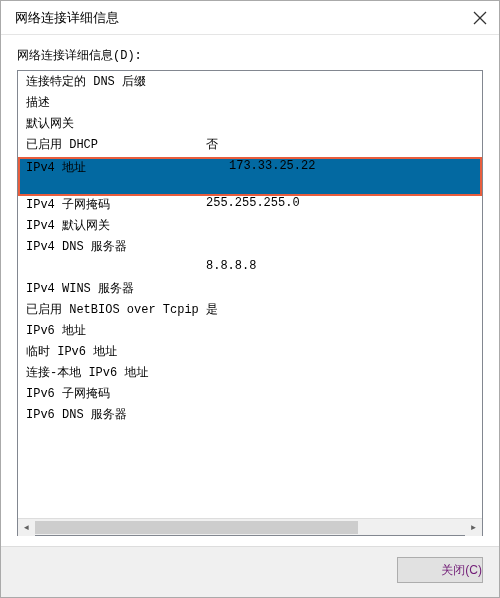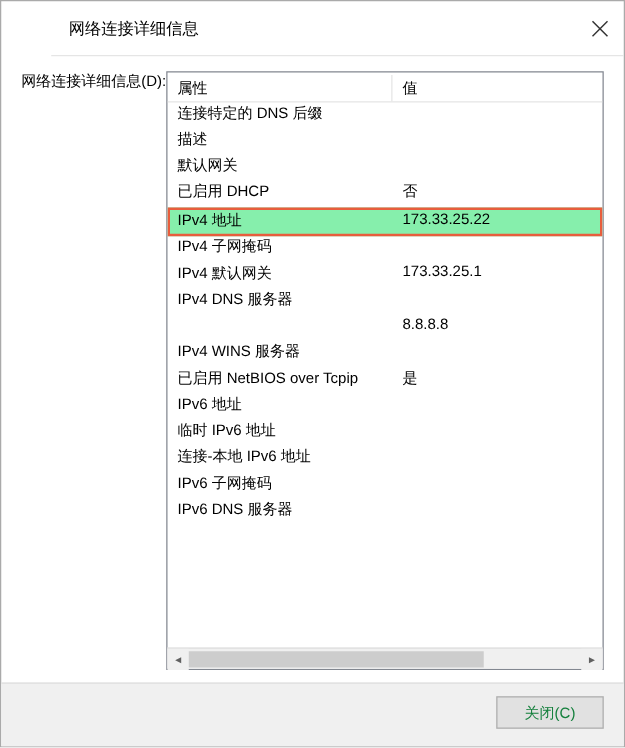--- a/index.html
+++ b/index.html
@@ -17,44 +17,44 @@
     }
     .dialog {
       width: 500px;
       height: 598px;
       border: 1px solid #aaa;
       display: flex;
       flex-direction: column;
       background: #fff;
     }
     .titlebar {
-      height: 44px;
+      height: 34px;
       display: flex;
       align-items: center;
       justify-content: space-between;
       padding: 0 12px 0 14px;
       border-bottom: 1px solid #e5e5e5;
-      margin-left: 40px;
     }
     .titlebar-title {
       font-size: 13px;
       color: #000;
     }
     .close-icon {
       width: 14px;
       height: 14px;
       cursor: pointer;
       stroke: #333;
       stroke-width: 1.2;
     }
     .content {
       flex: 1;
       padding: 12px 16px 10px 16px;
       display: flex;
-      flex-direction: row;
+      flex-direction: column;
+      font-family: Liberation Mono, monospace;
     }
     .list-label {
       font-size: 12px;
       color: #000;
       margin-bottom: 6px;
     }
     .list-box {
       flex: 1;
       border: 1px solid #828790;
       background: #fff;
@@ -91,24 +91,25 @@
       height: 100%;
       display: flex;
       align-items: center;
     }
     .data-row {
       display: flex;
       height: 21px;
       align-items: flex-start;
     }
     .data-row.highlighted {
-      background: #86efac;
+      background: #0369a1;
       border: 2px solid #e85d3d;
-      height: 23px;
+      height: 39px;
       margin: 0;
+      gap: 23px;
     }
     .cell-1 {
       width: 180px;
       padding-left: 8px;
       font-size: 12px;
       color: #000;
       white-space: nowrap;
     }
     .data-row.highlighted .cell-1 {
       width: 178px;
@@ -157,45 +158,42 @@
       justify-content: flex-end;
       border-top: 1px solid #ddd;
       background: #f0f0f0;
     }
     .btn {
       min-width: 86px;
       height: 26px;
       border: 1px solid #adadad;
       background: #e1e1e1;
       font-size: 12px;
-      color: #15803d;
+      color: #701a75;
       cursor: pointer;
       font-family: inherit;
+      text-align: right;
     }
   </style>
 </head>
 <body>
 
 <div class="dialog">
   <div class="titlebar">
     <span class="titlebar-title">网络连接详细信息</span>
     <svg class="close-icon" viewBox="0 0 14 14">
       <line x1="1" y1="1" x2="13" y2="13"></line>
       <line x1="13" y1="1" x2="1" y2="13"></line>
     </svg>
   </div>
 
   <div class="content">
     <div class="list-label">网络连接详细信息(D):</div>
     <div class="list-box">
       <div class="list-inner">
-        <div class="header-row">
-          <div class="header-cell-1">属性</div>
-          <div class="header-cell-2">值</div>
-        </div>
         <div id="rows-container">
             <div class="data-row">
               <div class="cell-1">连接特定的 DNS 后缀</div>
               <div class="cell-2"></div>
             </div>
             <div class="data-row">
               <div class="cell-1">描述</div>
               <div class="cell-2"></div>
             </div>
             <div class="data-row">
@@ -205,24 +203,24 @@
             <div class="data-row">
               <div class="cell-1">已启用 DHCP</div>
               <div class="cell-2">否</div>
             </div>
             <div class="data-row highlighted">
               <div class="cell-1">IPv4 地址</div>
               <div class="cell-2">173.33.25.22</div>
             </div>
             <div class="data-row">
               <div class="cell-1">IPv4 子网掩码</div>
+              <div class="cell-2">255.255.255.0</div>
             </div>
             <div class="data-row">
               <div class="cell-1">IPv4 默认网关</div>
-              <div class="cell-2">173.33.25.1</div>
             </div>
             <div class="data-row">
               <div class="cell-1">IPv4 DNS 服务器</div>
             </div>
             <div class="data-row">
               <div class="cell-1"></div>
               <div class="cell-2">8.8.8.8</div>
             </div>
             <div class="data-row">
               <div class="cell-1">IPv4 WINS 服务器</div>

